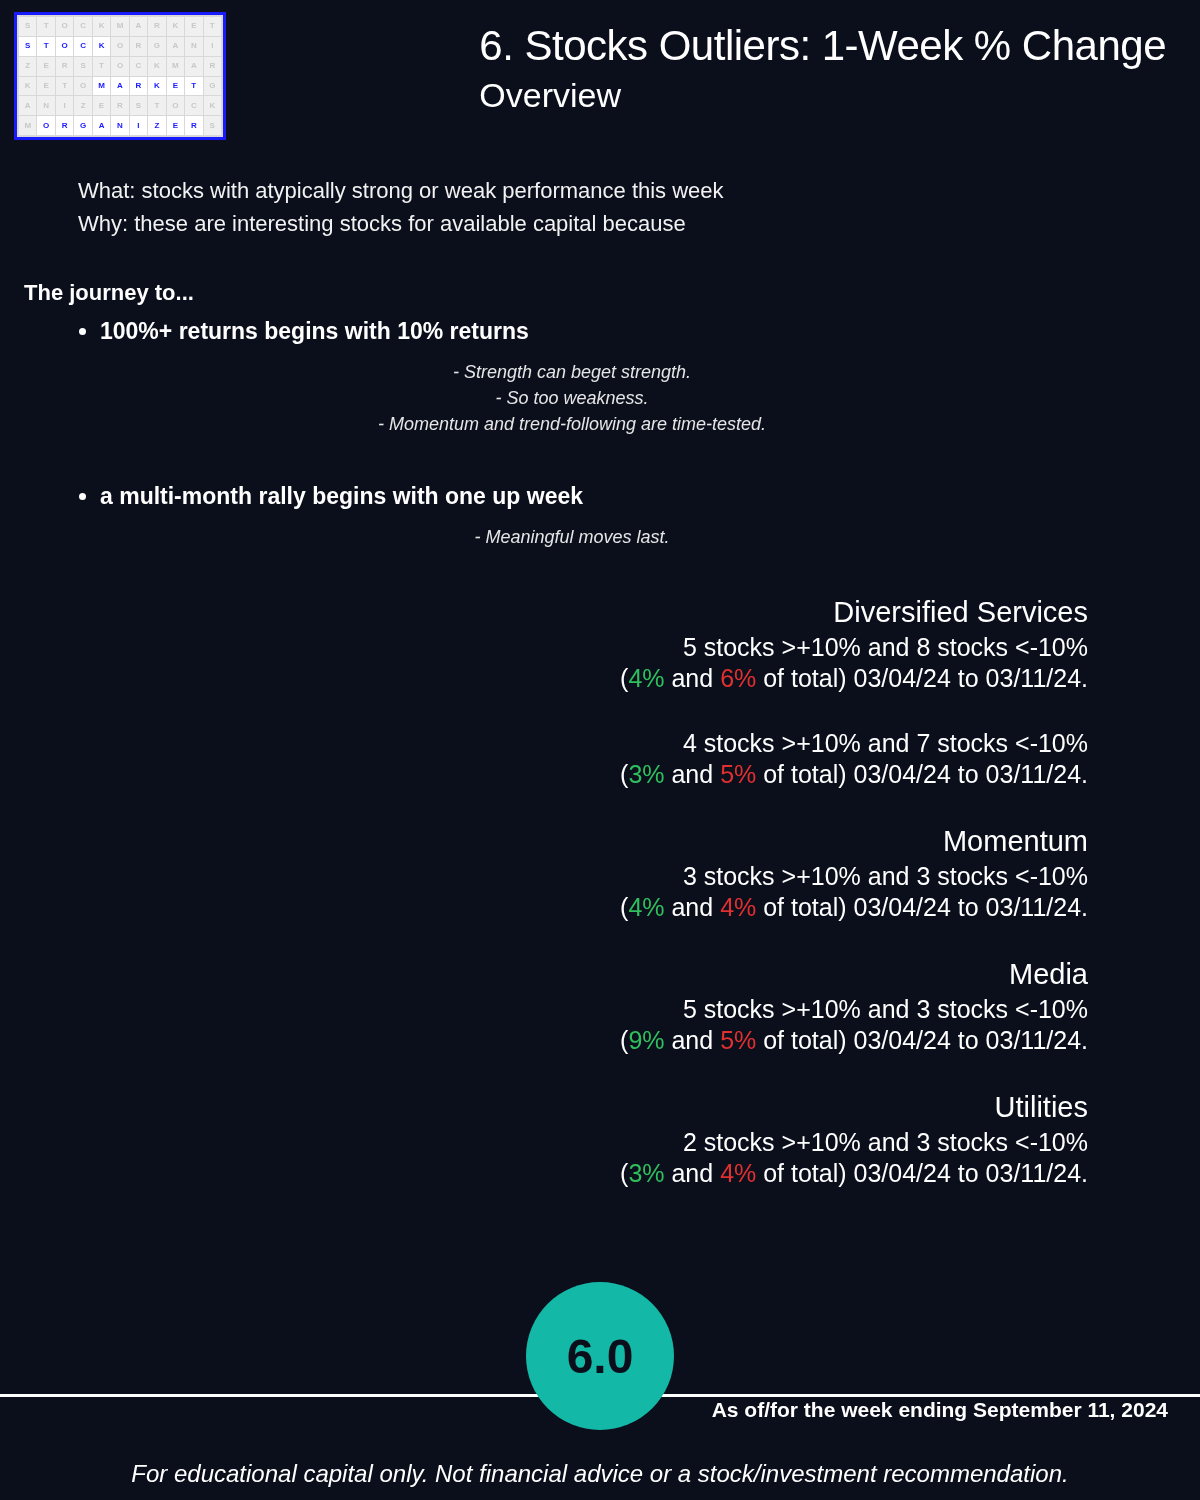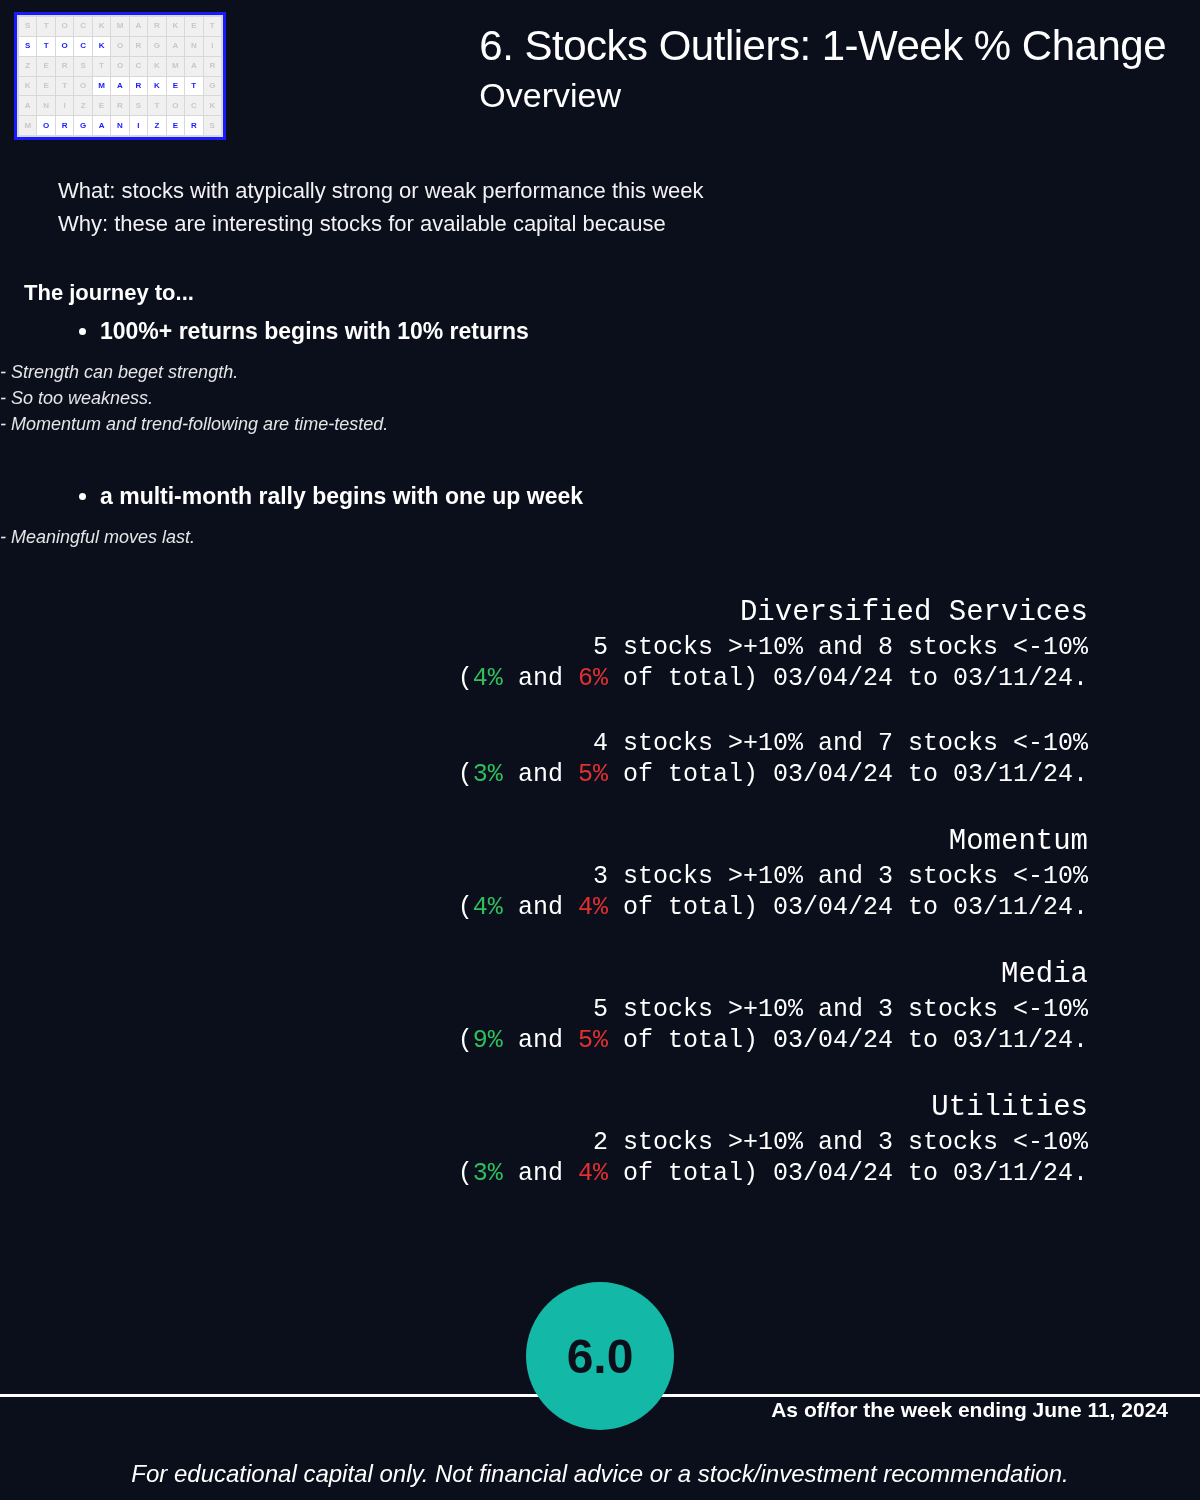--- a/index.html
+++ b/index.html
@@ -72,21 +72,21 @@
   .subtitle {
     font-size: 34px;
     font-weight: 400;
     color: #ffffff;
     margin-top: 6px;
   }
 
   
   .intro {
     margin-top: 24px;
-    padding-left: 58px;
+    padding-left: 78px;
     font-size: 22px;
     line-height: 33px;
     color: #f2f2f2;
   }
   .journey-head {
     margin-top: 40px;
     padding-left: 24px;
     font-size: 22px;
     font-weight: bold;
     color: #ffffff;
@@ -96,39 +96,38 @@
     padding-left: 100px;
     list-style: disc;
   }
   ul.journey-list li {
     font-size: 23px;
     font-weight: bold;
     color: #ffffff;
     margin-bottom: 4px;
   }
   .notes {
-    text-align: left;
+    text-align: center;
     padding-right: 56px;
     margin-top: 14px;
     font-style: italic;
     font-size: 18px;
     line-height: 26px;
     color: #e6e6e6;
   }
   .gap-block { height: 34px; }
 
   
   .sectors {
     margin-top: 46px;
     padding-right: 112px;
     text-align: right;
   }
   .sector {
     margin-bottom: 36px;
-    font-family: Liberation Mono, monospace;
   }
   .sector-name {
     font-size: 29px;
     color: #ffffff;
     margin-bottom: 4px;
   }
   .sector-counts {
     font-size: 25px;
     color: #ffffff;
     margin-bottom: 2px;
@@ -324,14 +323,14 @@
   <div class="sector">
     <div class="sector-name">Utilities</div>
     <div class="sector-counts">2 stocks &gt;+10% and 3 stocks &lt;-10%</div>
     <div class="sector-pcts"><span>(</span><span class="up">3%</span><span> and </span><span class="down">4%</span><span> of total) </span><span>03/04/24 to 03/11/24.</span></div>
   </div>
 
 </div>
 
 <div class="footer-rule"></div>
 <div class="badge">6.0</div>
-<div class="asof">As of/for the week ending June 11, 2024</div>
+<div class="asof">As of/for the week ending September 11, 2024</div>
 <div class="disclaimer">For educational capital only. Not financial advice or a stock/investment recommendation.</div>
 
 </body></html>

